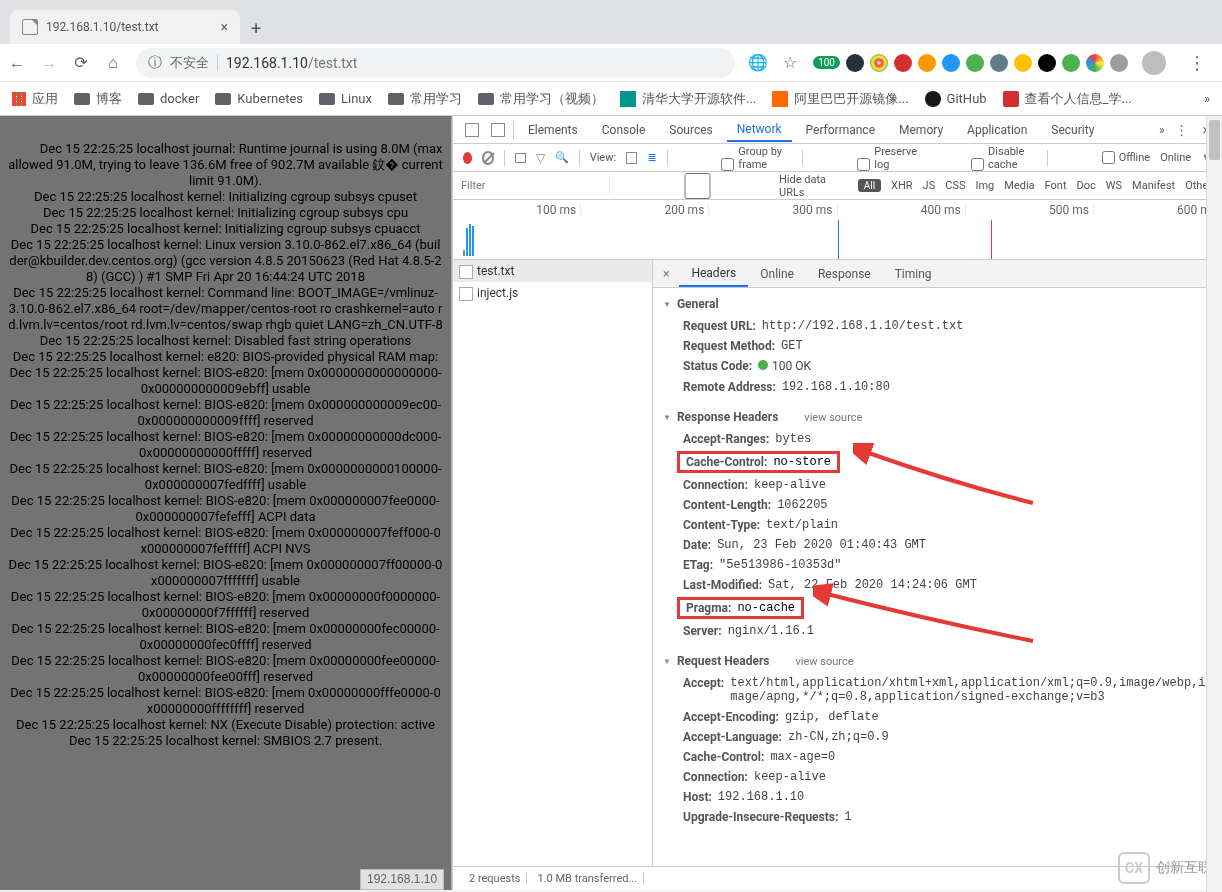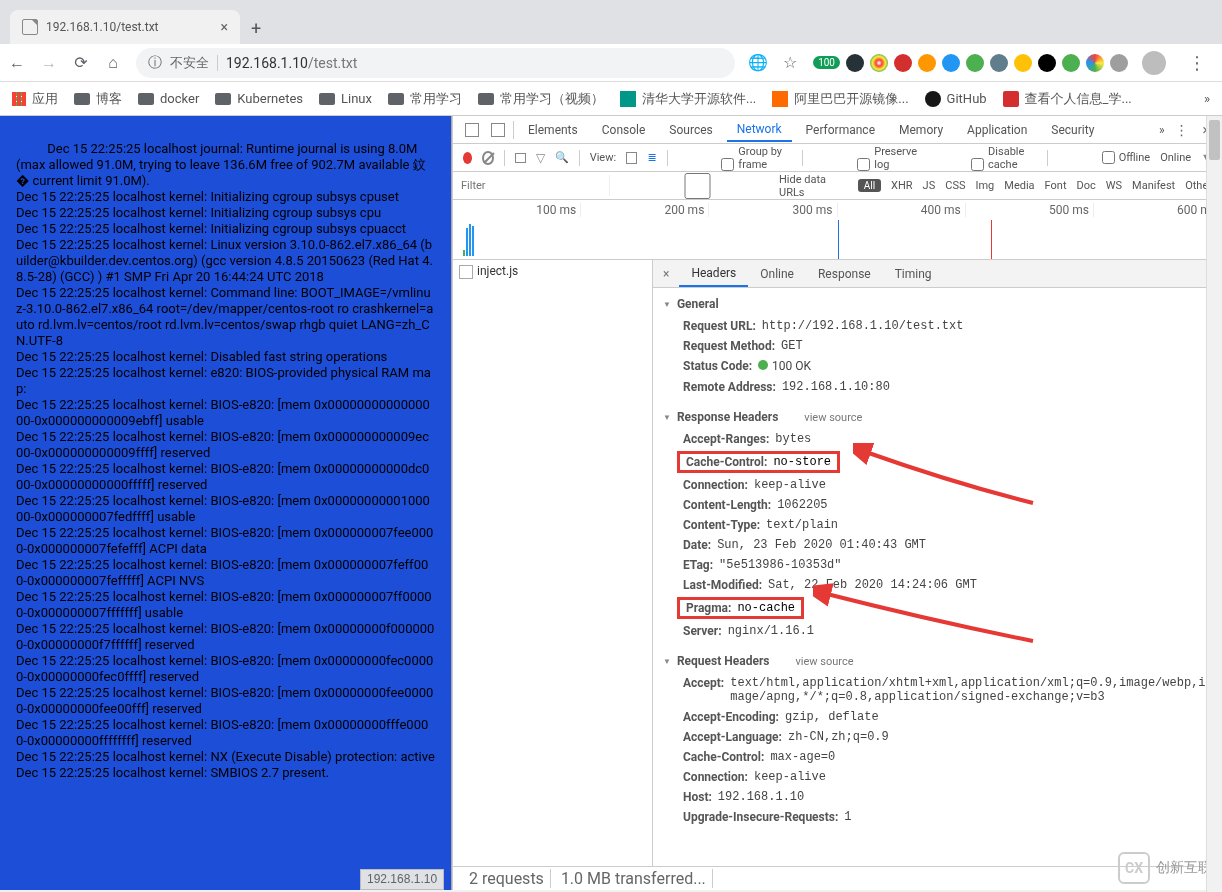--- a/index.html
+++ b/index.html
@@ -34,21 +34,21 @@
 .bm { display:flex; align-items:center; gap:6px; }
 .bm .fold { width:16px; height:12px; background:#5f6368; border-radius:2px; }
 .bm .apps { width:14px; height:14px; background:repeating-linear-gradient(90deg,#f44336 0 4px,transparent 4px 5px),repeating-linear-gradient(0deg,#4caf50 0 4px,transparent 4px 5px); }
 .bm .gh { width:16px;height:16px;background:#181717;border-radius:50%; }
 .bm .red { width:16px;height:16px;background:#d32f2f;border-radius:2px; }
 .bm .teal { width:16px;height:16px;background:#009688; }
 .bm-more { margin-left:auto; }
 
 
 .main { display:flex; height:774px; }
-.content { width:452px; background:#1d4ed8; padding:10px 16px; font-size:13px; line-height:15px; overflow:hidden; color:#000; white-space:pre-wrap; word-break:break-all; font-family:"Courier New",monospace; border-right:1px solid #aaa; position:relative; }
+.content { width:452px; background:#737373; padding:10px 8px; font-size:13px; line-height:15px; overflow:hidden; color:#000; white-space:pre-wrap; word-break:break-all; font-family:"Courier New",monospace; border-right:1px solid #aaa; position:relative;text-align:center; }
 .status-hover { position:absolute; bottom:0; left:360px; background:#dfe1e5; border:1px solid #bbb; padding:2px 6px; font-size:12px; color:#5f6368; font-family:sans-serif; }
 
 
 .devtools { flex:1; background:#fff; display:flex; flex-direction:column; border-left:1px solid #ccc; position:relative; }
 .dev-tabs { height:28px; border-bottom:1px solid #ccc; display:flex; align-items:center; font-size:12px; color:#555; padding:0 8px; gap:4px; }
 .dev-tabs .dt { padding:4px 10px; cursor:pointer; }
 .dev-tabs .dt.active { color:#1a73e8; border-bottom:2px solid #1a73e8; margin-bottom:-1px; }
 .dev-tabs .spacer { flex:1; }
 .dev-tabs .sq { width:14px;height:14px;border:1px solid #888;margin:0 4px; }
 .dev-tabs .close-x { font-size:14px; color:#777; padding:0 4px; }
@@ -98,21 +98,21 @@
 .section-hdr .vs { font-weight:normal; color:#777; margin-left:20px; font-size:11px; }
 .kv { padding:3px 10px 3px 30px; display:flex; gap:6px; }
 .kv .k { font-weight:bold; color:#555; }
 .kv .v { color:#444; }
 .kv .status-dot { width:10px;height:10px;border-radius:50%;background:#4caf50;display:inline-block;margin-right:4px; }
 
 .highlight { border:3px solid #e53935; padding:1px 6px; margin:2px 10px 2px 24px; display:inline-flex; gap:6px; }
 
 .arrow-svg { position:absolute; pointer-events:none; }
 
-.status-bar { height:24px; border-top:1px solid #ccc; display:flex; align-items:center; font-size:16px; color:#666; padding:0 10px; gap:4px; }
+.status-bar { height:24px; border-top:1px solid #ccc; display:flex; align-items:center; font-size:11px; color:#666; padding:0 10px; gap:4px; }
 .status-bar span { padding:0 6px; border-right:1px solid #ccc; }
 
 .watermark { position:absolute; right:10px; bottom:6px; display:flex; align-items:center; gap:6px; font-size:14px; color:#999; }
 .watermark .logo { width:32px; height:32px; border:2px solid #ccc; border-radius:6px; display:flex; align-items:center; justify-content:center; font-weight:bold; color:#ccc; }
 
 .scrollbar-v { position:absolute; right:0; top:116px; bottom:0; width:16px; background:#f1f1f1; border-left:1px solid #ddd; }
 .scrollbar-v .thumb { position:absolute; left:2px; right:2px; top:4px; height:40px; background:#c1c1c1; border-radius:2px; }
 </style>
 </head>
 <body>
@@ -319,20 +319,21 @@
         <div class="bar blue" style="height:28px"></div>
         <div class="bar blue" style="height:32px"></div>
         <div class="bar blue" style="height:30px"></div>
       </div>
       <div class="vline v-blue" style="left:50%"></div>
       <div class="vline v-red" style="left:70%"></div>
     </div>
 
     <div class="req-area">
       <div class="req-list">
+        <div class="item sel">test.txt</div>
         <div class="item">inject.js</div>
       </div>
 
       <div class="req-detail">
         <div class="req-tabs">
           <span class="close">×</span>
           <span class="active">Headers</span>
           <span>Online</span>
           <span>Response</span>
           <span>Timing</span>

